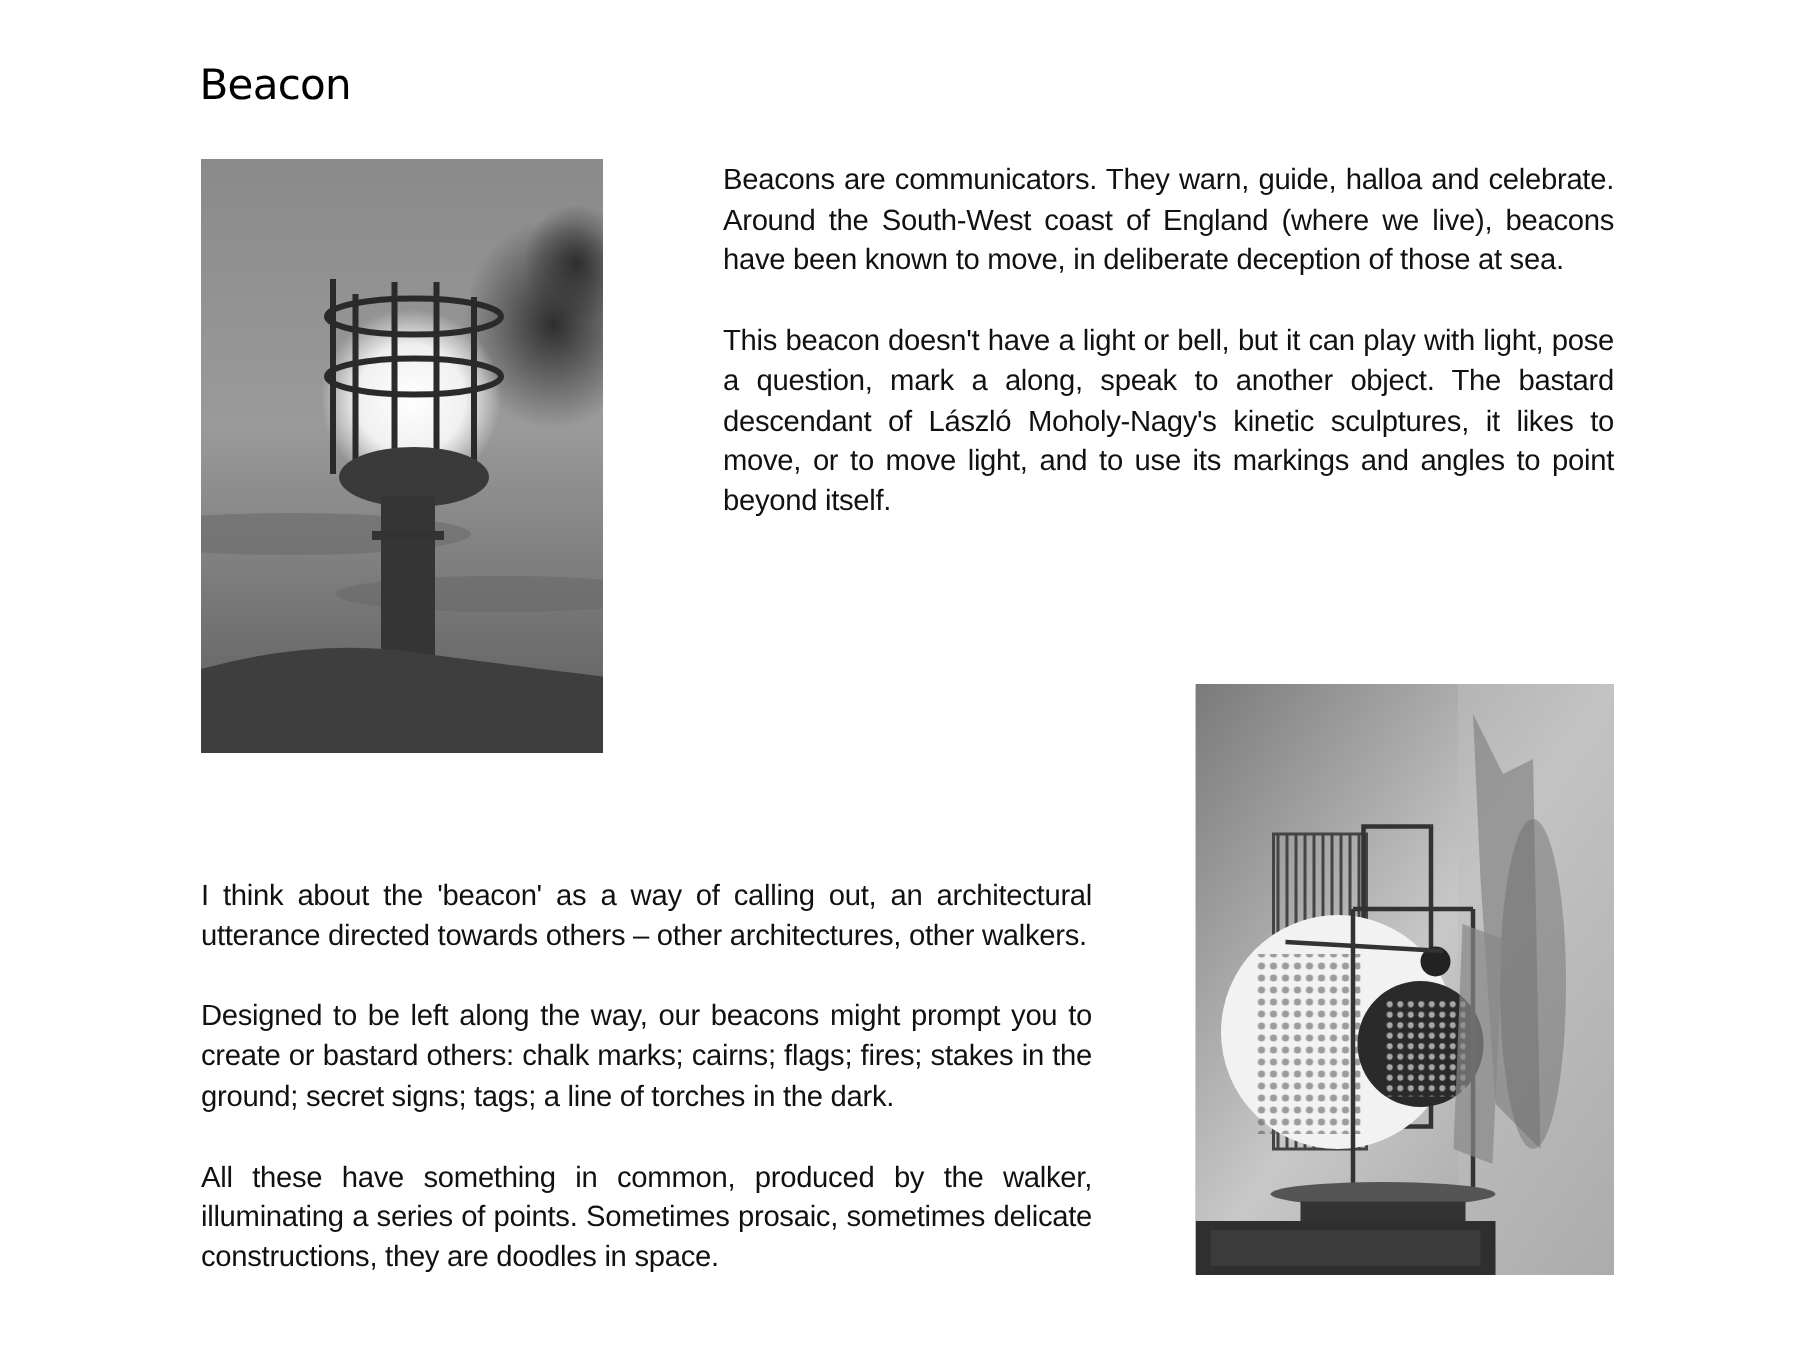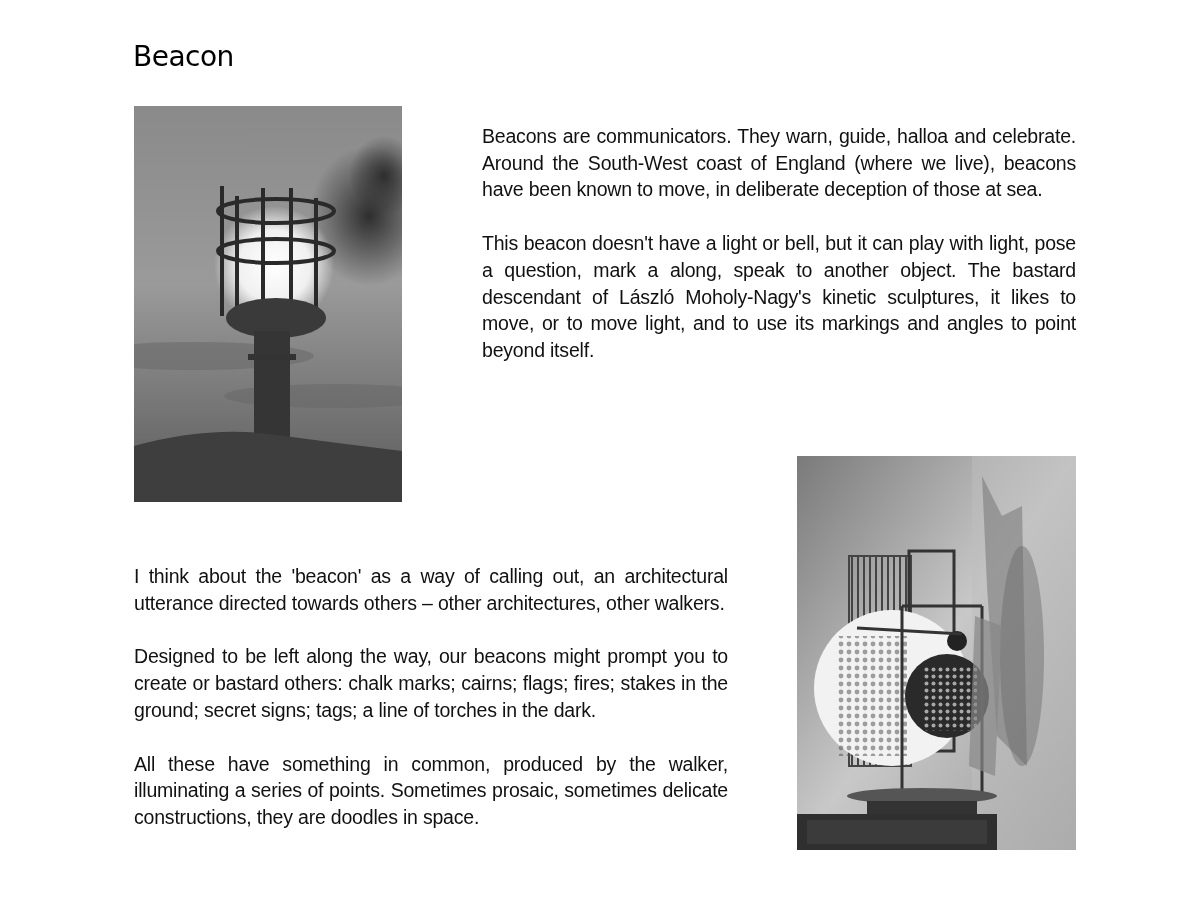--- a/index.html
+++ b/index.html
@@ -2,24 +2,24 @@
 <html><head>
 <meta charset="utf-8">
 <style>
   html, body { margin:0; padding:0; background:#ffffff; }
   body { width:1200px; height:900px; position:relative; overflow:hidden;
          font-family:"Liberation Sans", "DejaVu Sans", sans-serif; color:#111; }
   .title { position:absolute; left:133px; top:40px; font-size:28px; font-weight:normal;
            font-family:"DejaVu Sans", sans-serif; letter-spacing:-0.5px; color:#000; margin:0; }
   .para { position:absolute; font-size:19.5px; line-height:26.7px; text-align:justify;
           font-family:"Liberation Sans", sans-serif; margin:0; color:#111; letter-spacing:-0.2px; }
-  .para p { margin:16px 0 27px 0; }
+  .para p { margin:0 0 27px 0; }
   .para p:last-child { margin-bottom:0; }
   #p-top { left:482px; top:107px; width:594px; }
-  #p-bottom { left:134px; top:547px; width:594px; }
+  #p-bottom { left:134px; top:584px; width:594px; }
   .photo { position:absolute; overflow:hidden; }
   #photo-beacon { left:134px; top:106px; width:268px; height:396px; background:#777; }
   #photo-modulator { left:797px; top:456px; width:279px; height:394px; background:#aaa; }
 </style>
 </head>
 <body>
 
 <h1 class="title">Beacon</h1>
 
 <div class="photo" id="photo-beacon">

